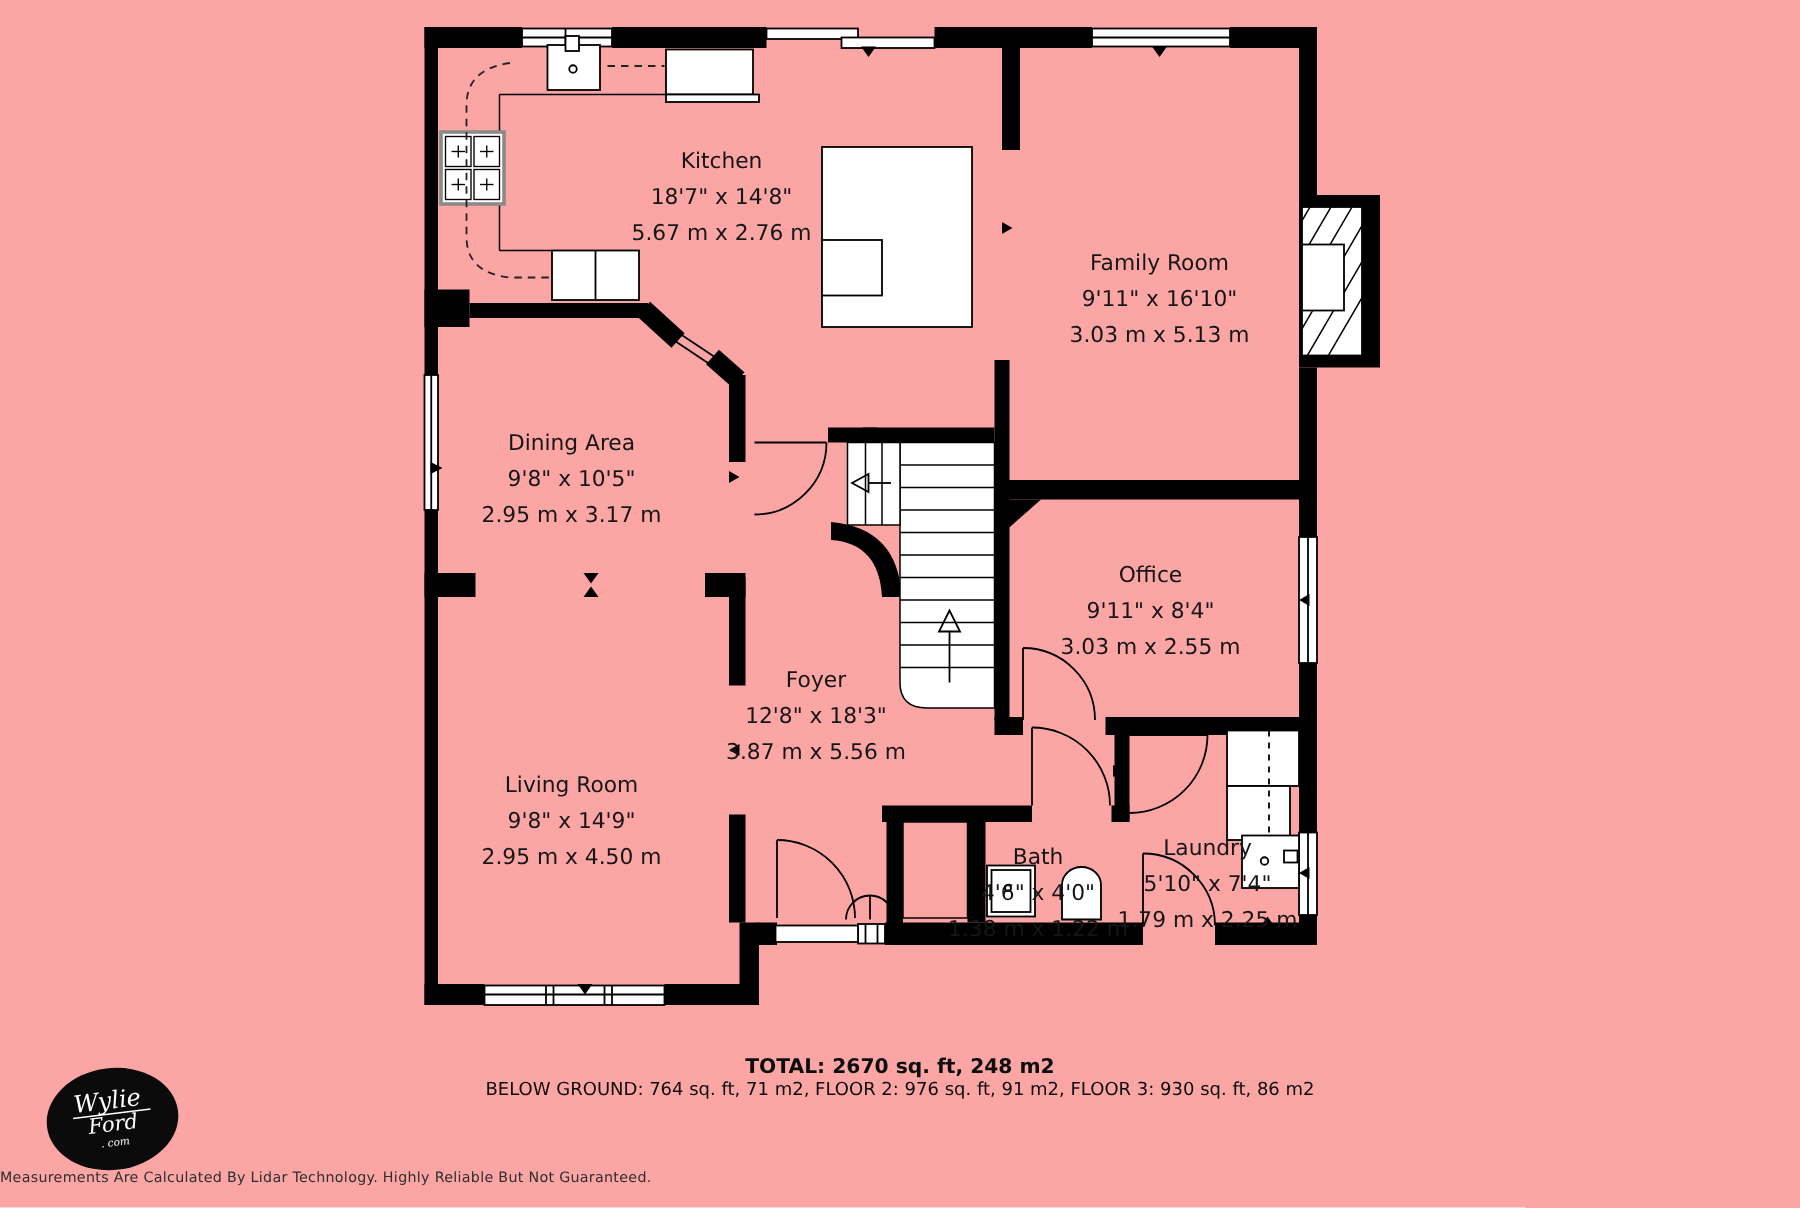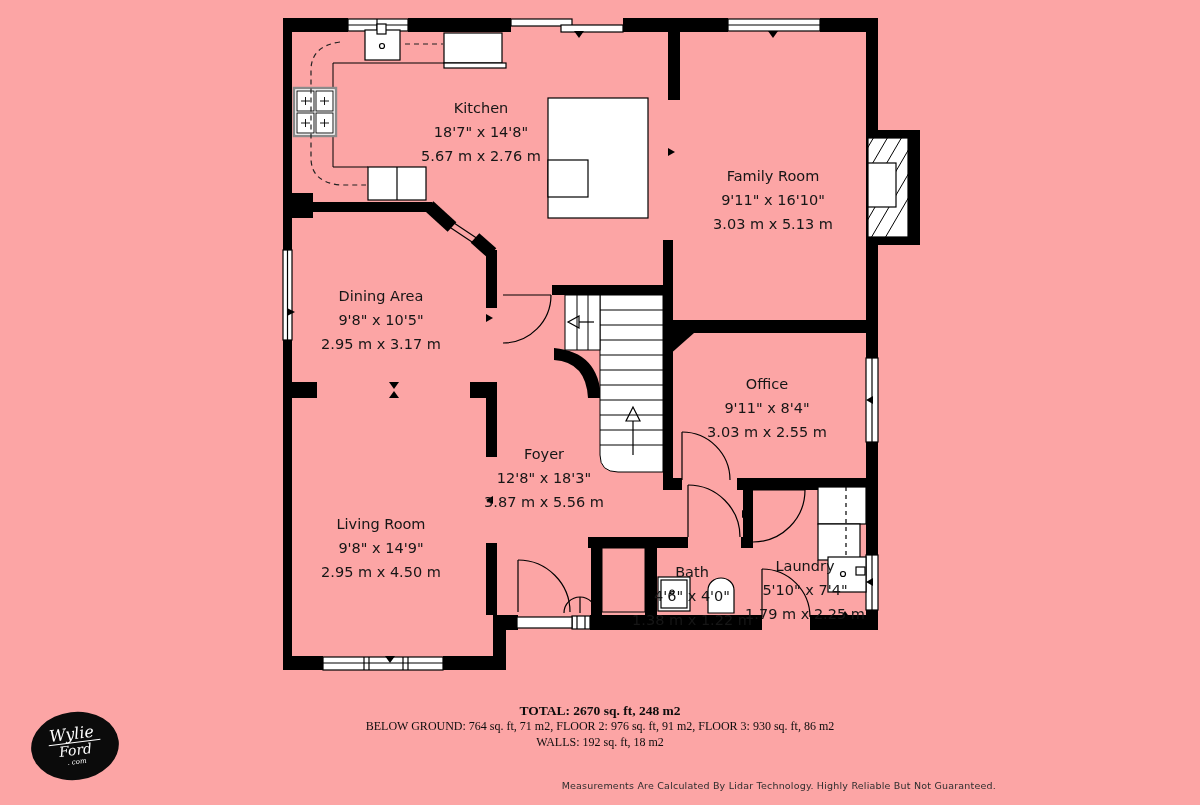--- a/index.html
+++ b/index.html
@@ -3,24 +3,24 @@
 <meta charset="utf-8">
 <style>
   html,body{margin:0;padding:0;background:#ffffff;}
   #canvas{position:relative;width:1200px;height:805px;background:#fca5a5;overflow:hidden;
           font-family:"DejaVu Sans","Liberation Sans",sans-serif;color:#111;}
   #plan-svg{position:absolute;left:0;top:0;}
   .room-label{position:absolute;transform:translateX(-50%);text-align:center;
               font-size:14.5px;line-height:24px;color:#161616;white-space:nowrap;}
   .room-label .rname{display:block;}
   .room-label .rdim{display:block;}
-  #summary{position:absolute;left:0;top:703px;width:1200px;text-align:center;color:#0d0d0d;font-family:Liberation Serif, serif;}
+  #summary{position:absolute;left:0;top:703px;width:1200px;text-align:center;color:#0d0d0d;}
   #summary .s-total{font-size:13.5px;font-weight:bold;line-height:16px;}
   #summary .s-line{font-size:12px;line-height:15.5px;}
-  #disclaimer{position:absolute;left:0;top:780px;width:996px;text-align:right;
+  #disclaimer{position:absolute;left:0;top:780px;width:996px;text-align:left;
               font-size:9.5px;color:#2e2e2e;letter-spacing:.2px;}
   #logo{position:absolute;left:31px;top:712px;width:88px;height:68px;background:#0b0b0b;
         border-radius:50%;transform:rotate(-7deg);display:flex;flex-direction:column;
         align-items:center;justify-content:center;color:#fff;
         font-family:"DejaVu Serif","Liberation Serif",serif;font-style:italic;}
   #logo .l1{font-size:16px;line-height:15px;border-bottom:1px solid #fff;padding:0 6px 1px 2px;}
   #logo .l2{font-size:14px;line-height:15px;}
   #logo .l3{font-size:7px;line-height:8px;}
 </style>
 </head>
@@ -335,21 +335,20 @@
 </div>
 <div class="room-label" style="left:805px;top:554px">
   <span class="rname">Laundry</span>
   <span class="rdim">5'10" x 7'4"</span>
   <span class="rdim">1.79 m x 2.25 m</span>
 </div>
 
 <div id="summary">
   <div class="s-total">TOTAL: 2670 sq. ft, 248 m2</div>
   <div class="s-line">BELOW GROUND: 764 sq. ft, 71 m2, FLOOR 2: 976 sq. ft, 91 m2, FLOOR 3: 930 sq. ft, 86 m2</div>
-  <div class="s-line">WALLS: 192 sq. ft, 18 m2</div>
 </div>
 <div id="disclaimer">Measurements Are Calculated By Lidar Technology. Highly Reliable But Not Guaranteed.</div>
 
 <div id="logo">
   <span class="l1">Wylie</span>
   <span class="l2">Ford</span>
   <span class="l3">. com</span>
 </div>
 
 </div>

